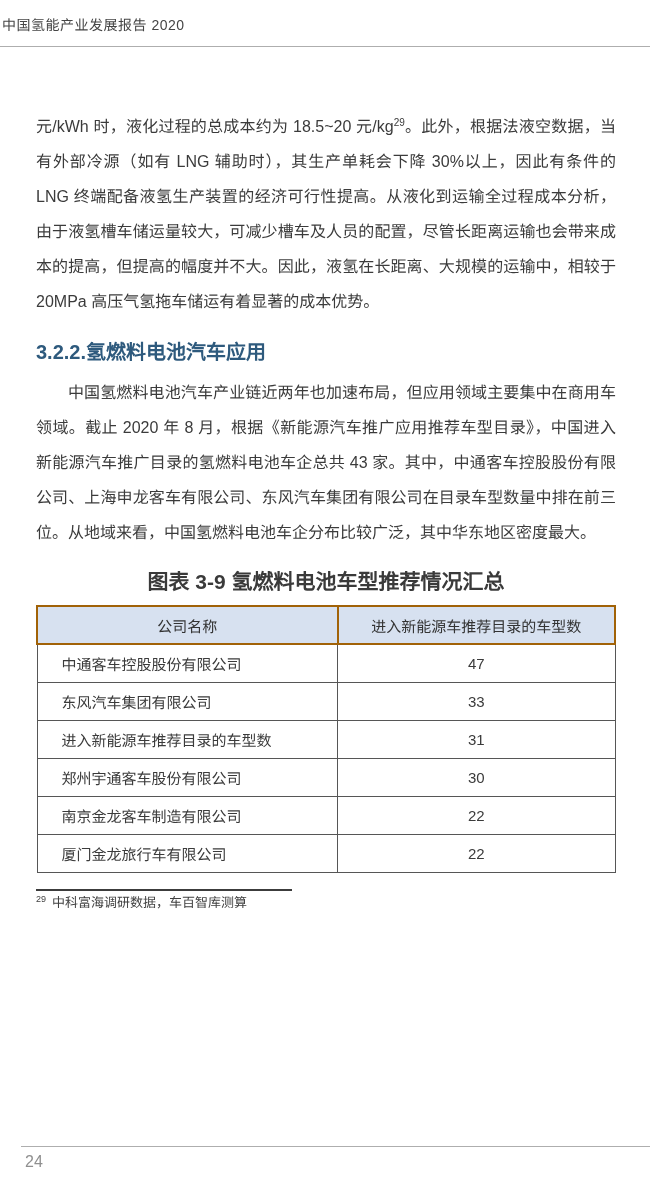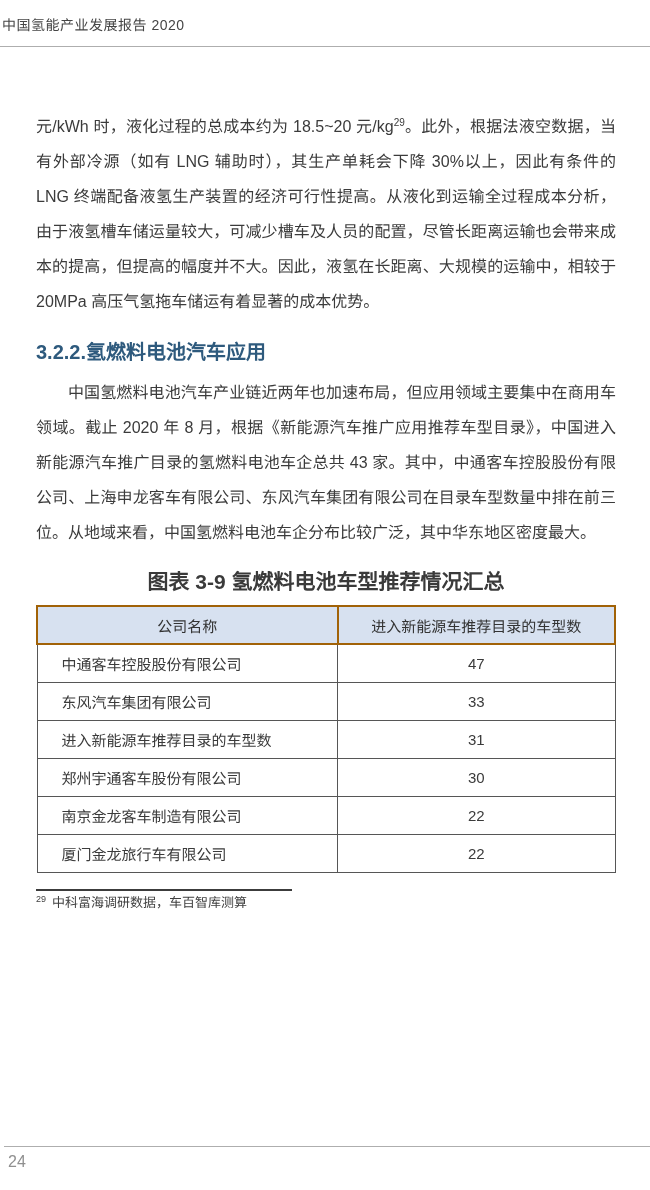--- a/index.html
+++ b/index.html
@@ -70,21 +70,21 @@
 
   
   .footnote-block { margin-top:16px; }
   .footnote-rule { width:256px; height:0; border-top:2px solid #3c3c3c; }
   .footnote-text { margin-top:1px; font-size:13px; color:#3f3f3f; }
   .footnote-text .fn-marker { font-size:9px; vertical-align:super; margin-right:6px; }
 
   
   .page-footer {
     position:absolute;
-    left:4px; right:0; bottom:0;
+    left:21px; right:0; bottom:0;
     height:43px;
     border-top:1px solid #aeaeae;
   }
   .page-number { margin:6px 0 0 4px; font-size:16px; color:#8f8f8f; }
 </style>
 </head>
 <body>
 
 <div class="page">
 

